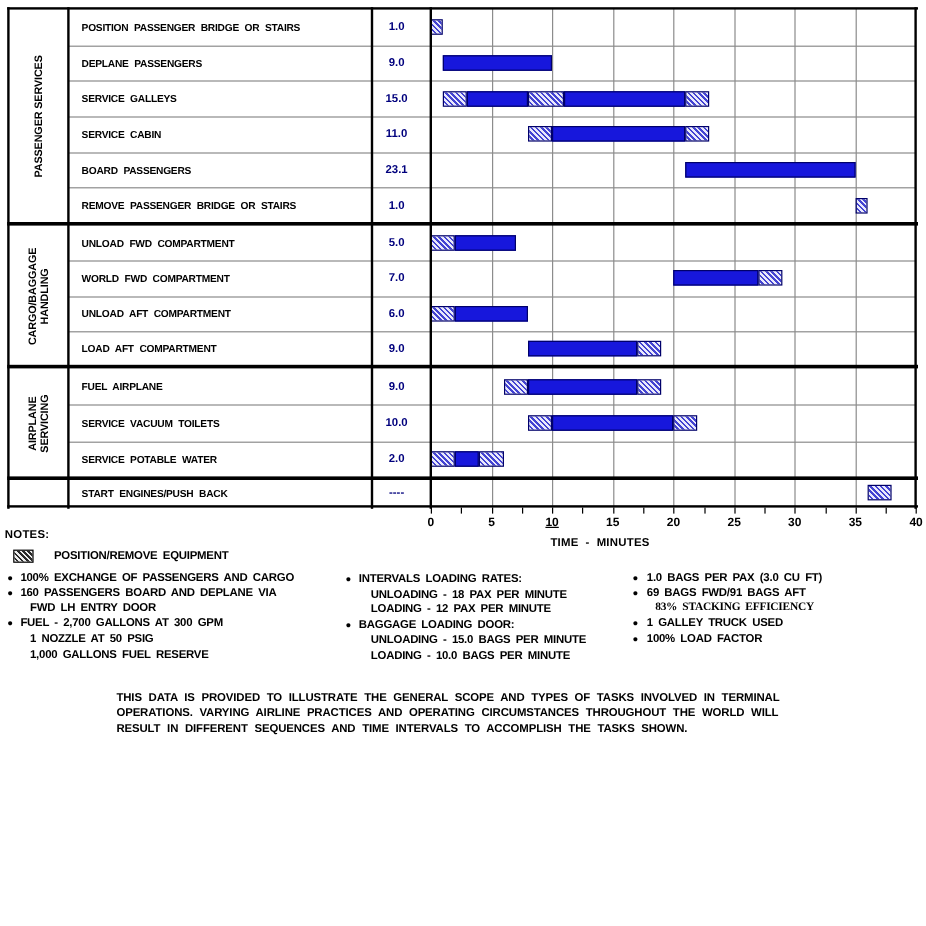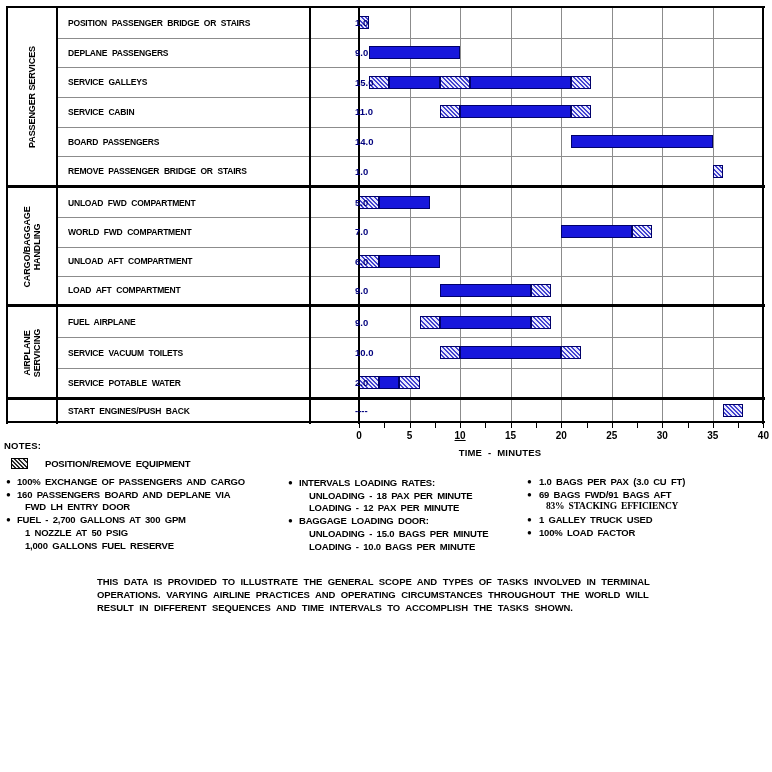--- a/index.html
+++ b/index.html
@@ -3,21 +3,21 @@
 <meta charset="utf-8">
 <style>
   html,body{margin:0;padding:0;background:#fff;}
   body{width:772px;height:772px;position:relative;overflow:hidden;
        font-family:"Liberation Sans",sans-serif;-webkit-font-smoothing:antialiased;}
   #root{position:absolute;left:0;top:0;width:772px;height:772px;background:#fff;}
   .abs{position:absolute;}
   .tasklabel{position:absolute;font-size:8.5px;font-weight:bold;color:#000;
              white-space:nowrap;letter-spacing:-0.2px;word-spacing:2.5px;line-height:10px;}
   .dur{position:absolute;font-size:9.5px;font-weight:bold;color:#00007d;
-       text-align:left;line-height:11px;letter-spacing:0px;margin-left:44px;}
+       text-align:center;line-height:11px;letter-spacing:0px;}
   .axisnum{position:absolute;font-size:10px;font-weight:bold;color:#000;
            text-align:center;line-height:11px;}
   #axis-title{position:absolute;left:438px;top:447px;width:124px;text-align:center;
               font-size:9.5px;font-weight:bold;color:#000;letter-spacing:0.2px;word-spacing:3px;}
   .cat-inner{position:absolute;left:50%;top:50%;transform:translate(-50%,-50%) rotate(-90deg);
              font-size:9px;font-weight:bold;color:#000;text-align:center;
              white-space:nowrap;line-height:10px;letter-spacing:-0.1px;}
   .seg{position:absolute;height:13px;box-sizing:border-box;border:1px solid #00006a;}
   .seg-solid{background:#1717dc;}
   .seg-hatch{background:repeating-linear-gradient(45deg,#e9e9fb 0px,#e9e9fb 1.6px,#4343d2 1.6px,#4343d2 3.1px);}
@@ -109,21 +109,21 @@
   <div id="label-layer">
       <div class="tasklabel" style="left: 68px; top: 17.8px;">POSITION PASSENGER BRIDGE OR STAIRS</div>
       <div class="dur" style="left: 311px; width: 39px; top: 17.3px;">1.0</div>
       <div class="tasklabel" style="left: 68px; top: 47.5px;">DEPLANE PASSENGERS</div>
       <div class="dur" style="left: 311px; width: 39px; top: 47px;">9.0</div>
       <div class="tasklabel" style="left: 68px; top: 77.2px;">SERVICE GALLEYS</div>
       <div class="dur" style="left: 311px; width: 39px; top: 76.7px;">15.0</div>
       <div class="tasklabel" style="left: 68px; top: 106.8px;">SERVICE CABIN</div>
       <div class="dur" style="left: 311px; width: 39px; top: 106.3px;">11.0</div>
       <div class="tasklabel" style="left: 68px; top: 136.5px;">BOARD PASSENGERS</div>
-      <div class="dur" style="left: 311px; width: 39px; top: 136px;">14.0</div>
+      <div class="dur" style="left: 311px; width: 39px; top: 136px;">23.1</div>
       <div class="tasklabel" style="left: 68px; top: 166.2px;">REMOVE PASSENGER BRIDGE OR STAIRS</div>
       <div class="dur" style="left: 311px; width: 39px; top: 165.7px;">1.0</div>
       <div class="abs" style="left: 9px; top: 8px; width: 46px; height: 178px;">
         <div class="cat-inner">
           <div>PASSENGER SERVICES</div>
         </div>
       </div>
       <div class="tasklabel" style="left: 68px; top: 197.6px;">UNLOAD FWD COMPARTMENT</div>
       <div class="dur" style="left: 311px; width: 39px; top: 197.1px;">5.0</div>
       <div class="tasklabel" style="left: 68px; top: 226.9px;">WORLD FWD COMPARTMENT</div>

